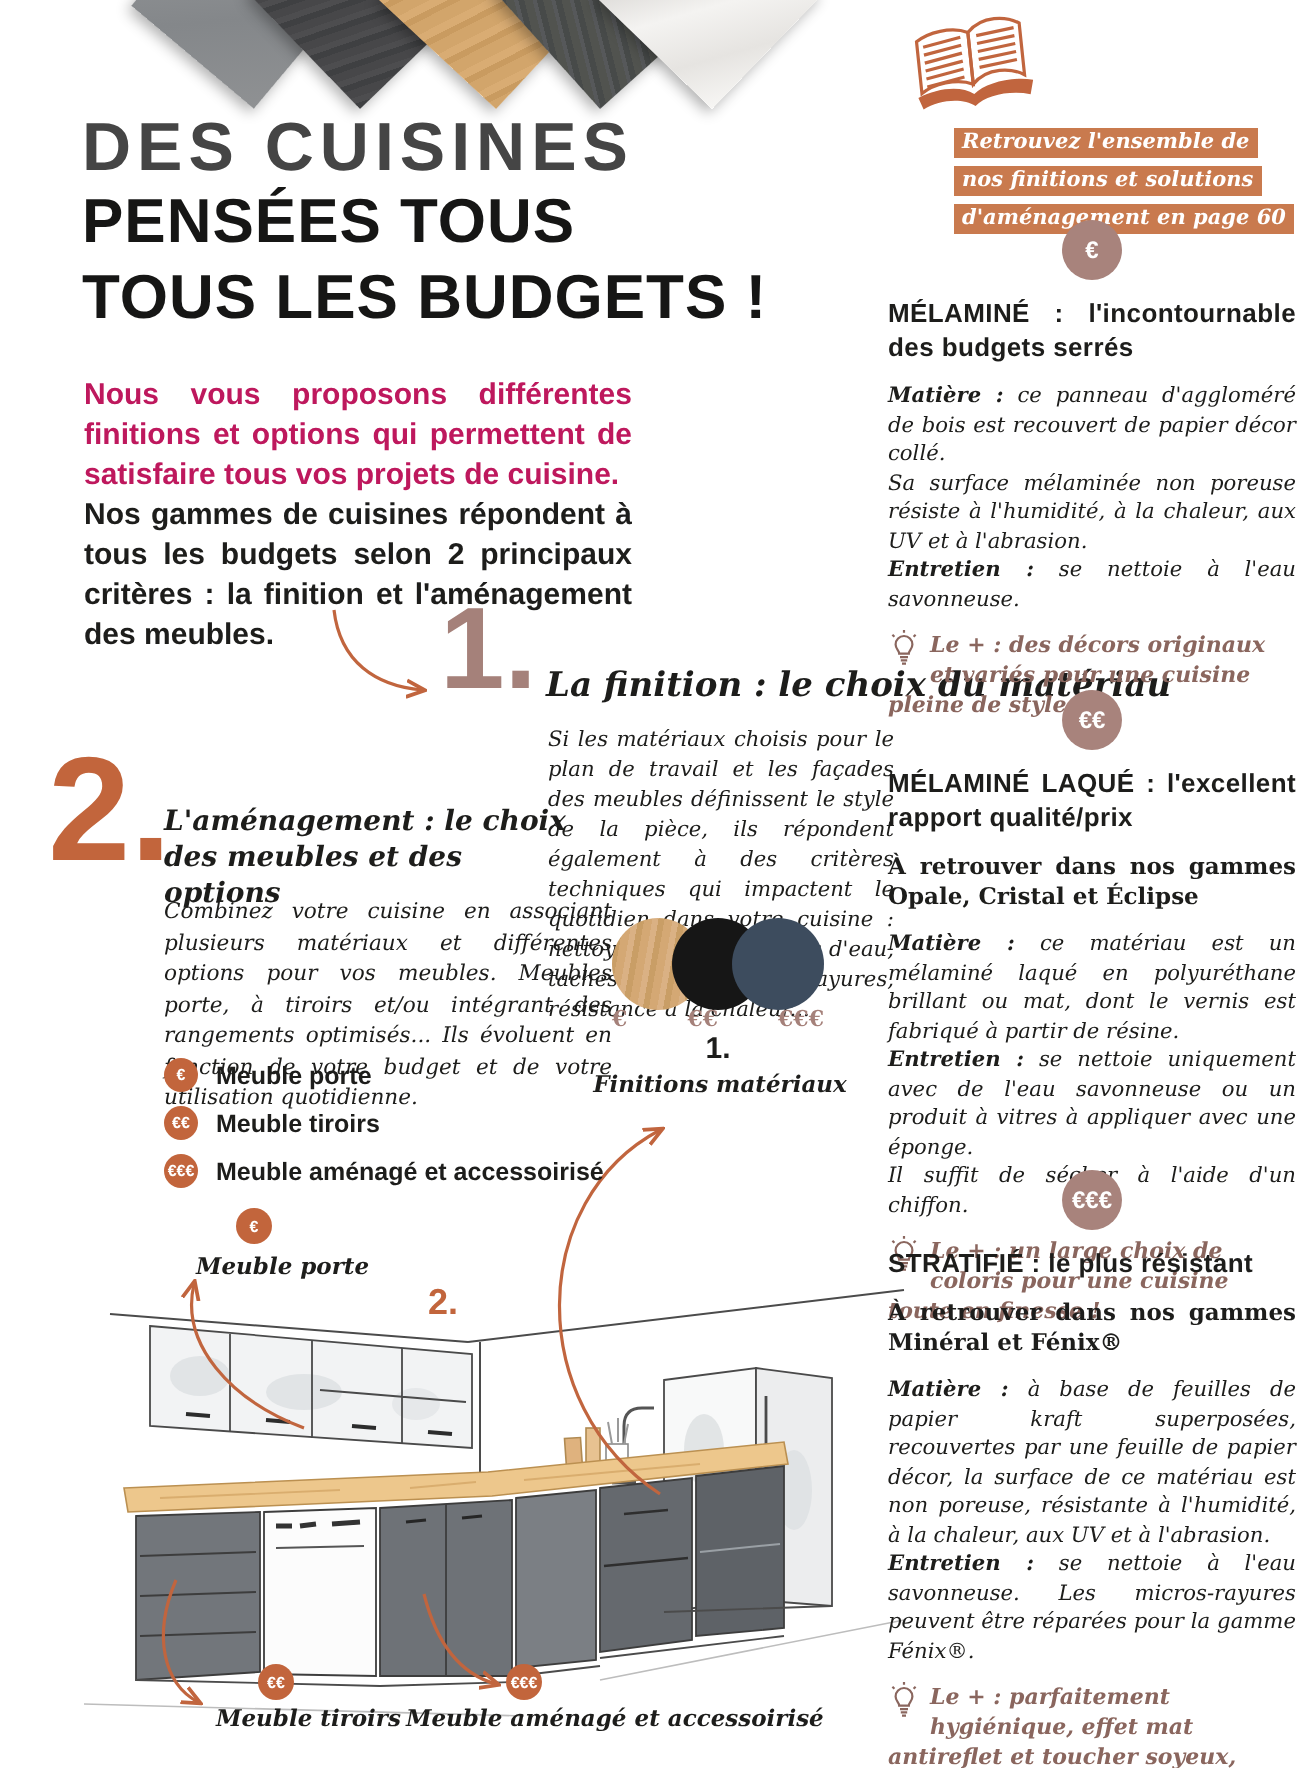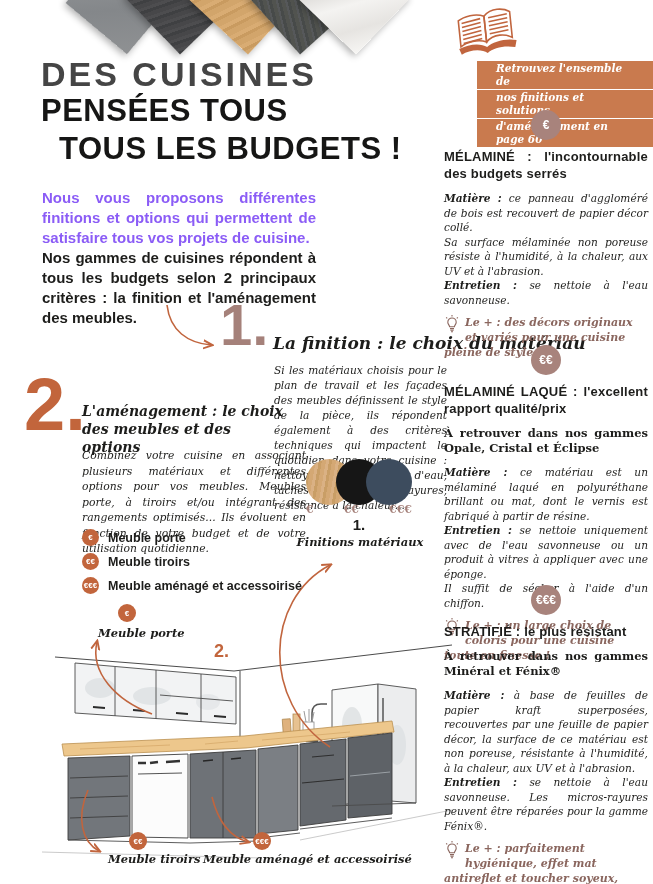--- a/index.html
+++ b/index.html
@@ -9,28 +9,28 @@
   .swatch{position:absolute;width:80px;height:80px;top:-42px;box-shadow:0 3px 7px rgba(0,0,0,.30);}
   .sw1{left:82px; transform:rotate(40deg);background:linear-gradient(135deg,#9b9d9f,#84878a 60%,#8f9193);}
   .sw2{left:141px;transform:rotate(46deg);background:repeating-linear-gradient(115deg,#4d4d4f 0 3px,#3f4042 3px 6px,#474749 6px 10px);}
   .sw3{left:206px;transform:rotate(43deg);background:repeating-linear-gradient(110deg,#d9ac73 0 4px,#c99b60 4px 7px,#d2a56b 7px 13px);}
   .sw4{left:263px;transform:rotate(48deg);background:repeating-linear-gradient(28deg,#56585a 0 2px,#474a49 2px 5px,#51534f 5px 9px);}
   .sw5{left:315px;transform:rotate(44deg);background:linear-gradient(120deg,#f6f5f3 0%,#dddbd8 35%,#f4f3f1 55%,#e6e4e1 78%,#f7f6f4 100%);}
   
   .book-icon{position:absolute;left:452px;top:6px;}
   .note{position:absolute;left:477px;top:61px;width:176px;}
   .note span{display:inline-block;background:#c97a4e;color:#fff;font-family:"DejaVu Serif",serif;
-             font-style:italic;font-weight:bold;font-size:10.5px;line-height:13px;padding:1px 19px;margin-bottom:1px;}
+             font-style:italic;font-weight:bold;font-size:10.5px;line-height:13px;padding:1px 4px;margin-bottom:1px;}
   
   .title-light{position:absolute;left:41px;top:55px;font-size:34px;font-weight:700;letter-spacing:3px;color:#454545;}
   .title-bold1{position:absolute;left:41px;top:93px;font-size:31px;font-weight:800;letter-spacing:.5px;color:#161615;}
-  .title-bold2{position:absolute;left:41px;top:131px;font-size:31px;font-weight:800;letter-spacing:.5px;color:#161615;margin-left:18px;}
+  .title-bold2{position:absolute;left:41px;top:131px;font-size:31px;font-weight:800;letter-spacing:.5px;color:#161615;}
   
   .lead{position:absolute;left:42px;width:274px;font-weight:700;font-size:15px;line-height:20px;text-align:justify;}
-  .lead-orange{top:188px;color:#8b5cf6;}
+  .lead-orange{top:188px;color:#be185d;}
   .lead-black{top:248px;color:#1d1d1b;}
   
   .num1{position:absolute;left:220px;top:296px;font-size:58px;font-weight:800;color:#a5817a;line-height:1;}
   .sec1-title{position:absolute;left:273px;top:333px;font-family:"DejaVu Serif",serif;font-style:italic;font-weight:bold;font-size:17px;text-align:right;}
   .sec1-body{position:absolute;left:274px;top:363px;width:173px;font-family:"DejaVu Serif",serif;font-style:italic;
              font-size:10.6px;line-height:15px;text-align:justify;}
   .finish-circles{position:absolute;left:306px;top:459px;height:48px;}
   .fcircle{position:absolute;width:46px;height:46px;border-radius:50%;}
   .fc-wood{left:0;background:repeating-linear-gradient(100deg,#dab184 0 3px,#c99e66 3px 6px,#d4a874 6px 10px);}
   .fc-black{left:30px;background:#161616;}

